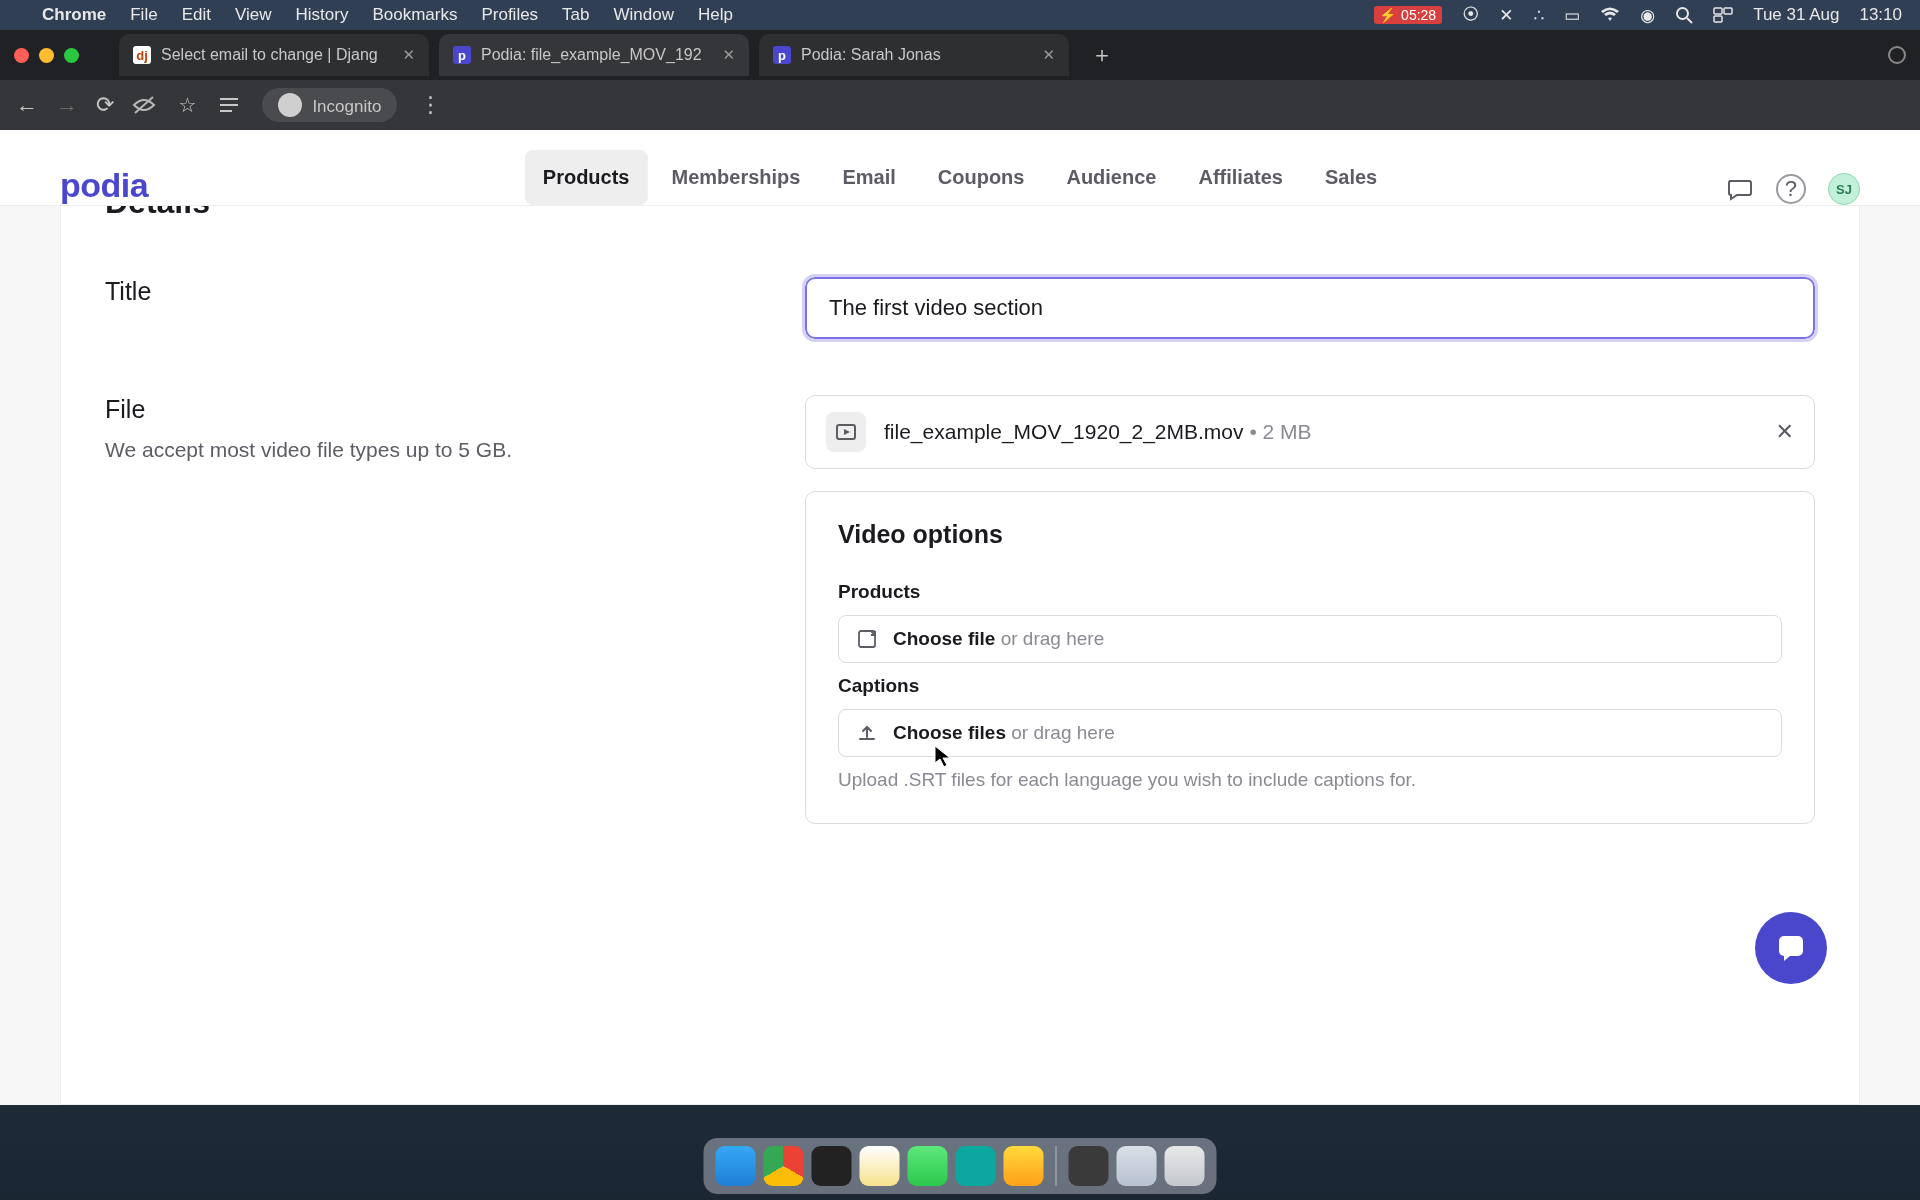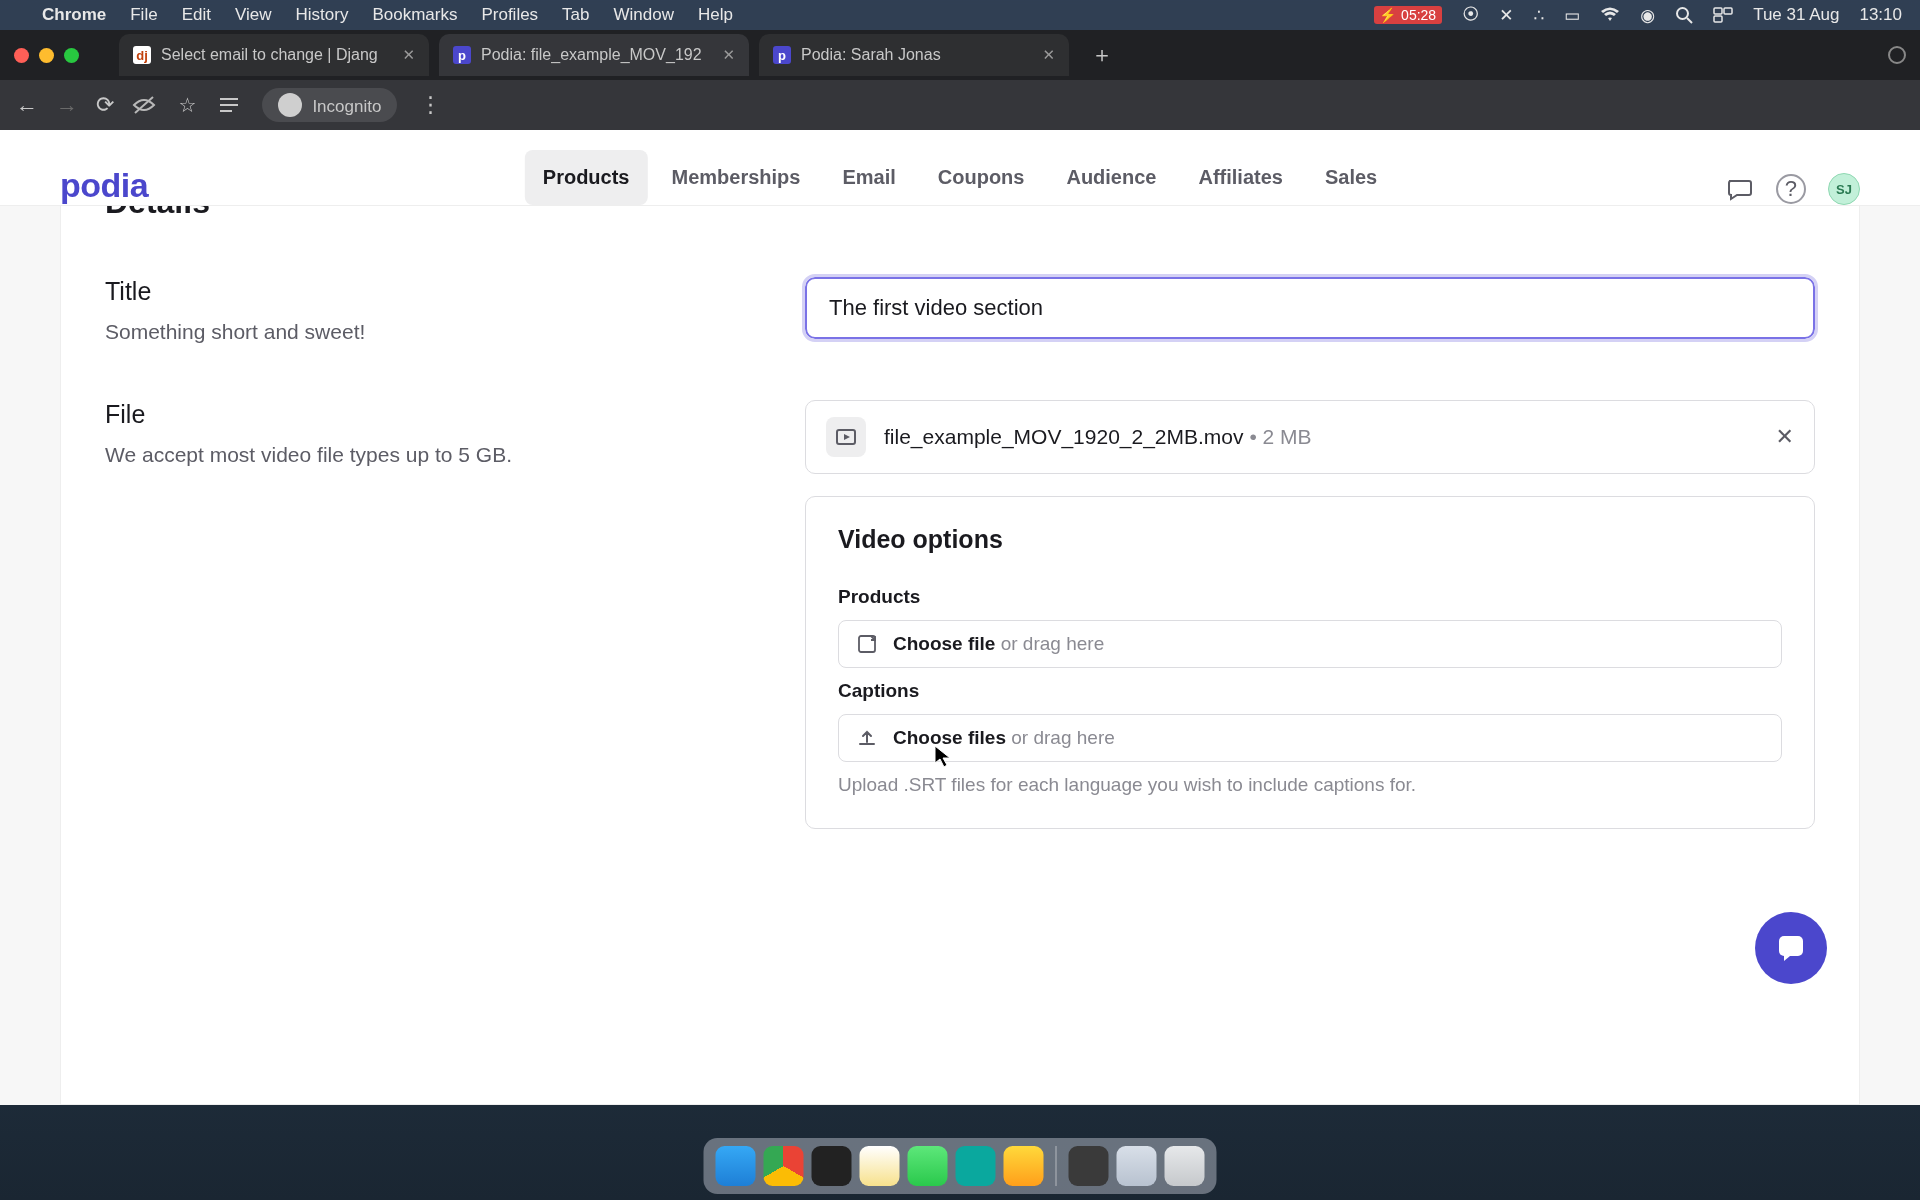--- a/index.html
+++ b/index.html
@@ -420,21 +420,20 @@
     </div>
   </div>
 
   <div class="editor-scroll">
     <div class="editor-inner">
       <div class="section-heading-cut">Details</div>
 
       <div class="field-row">
         <div class="field-meta">
           <div class="field-label">Title</div>
-          <div class="field-desc">Something short and sweet!</div>
         </div>
         <div class="field-control">
           <input class="text-input" type="text" value="The first video section" style="">
         </div>
       </div>
 
       <div class="field-row" style="margin-bottom:0">
         <div class="field-meta">
           <div class="field-label">File</div>
           <div class="field-desc">We accept most video file types up to 5 GB.</div>

